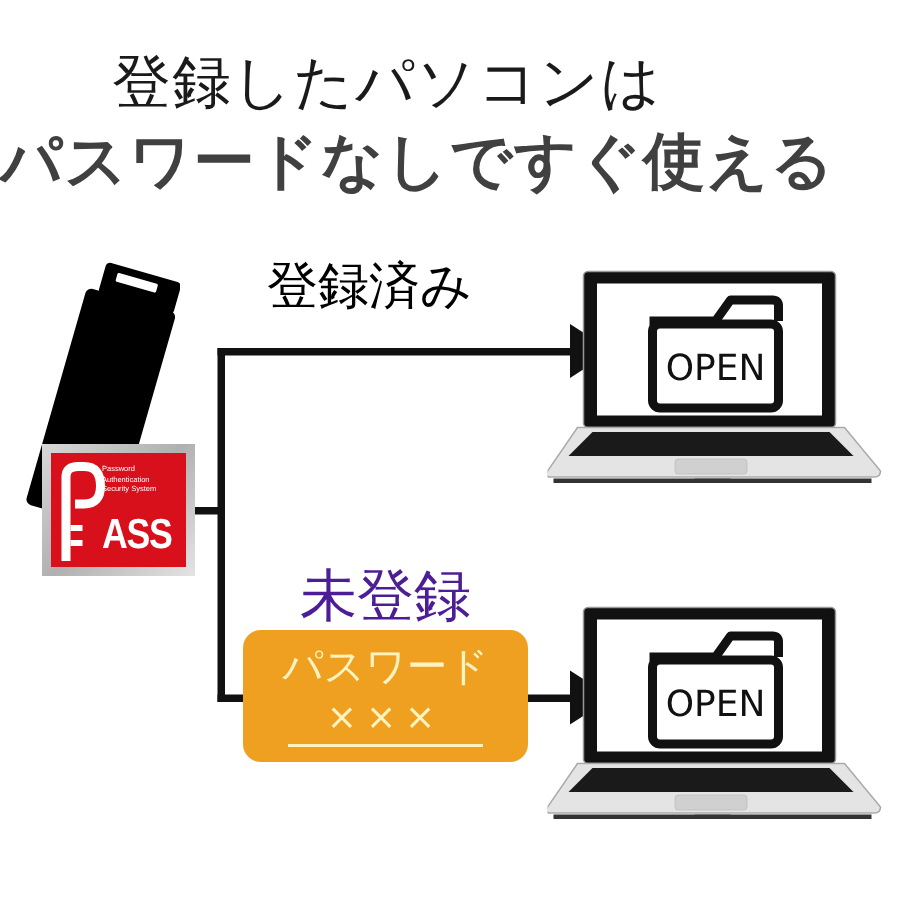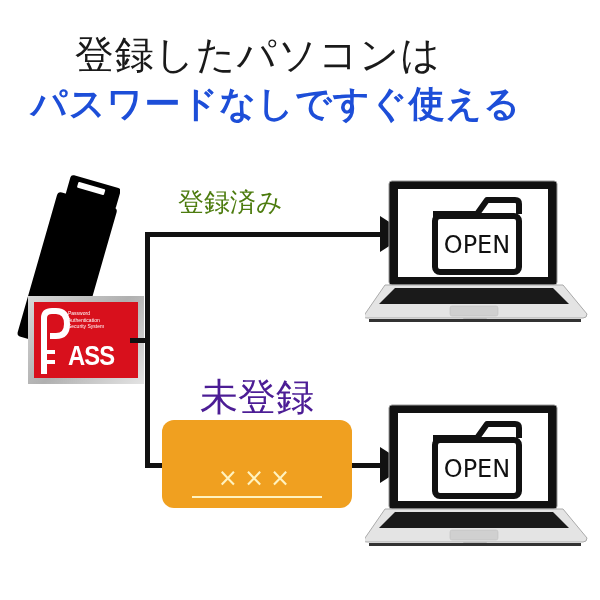--- a/index.html
+++ b/index.html
@@ -9,25 +9,25 @@
       font-family: "DejaVu Sans", sans-serif; color: #111;
     }
     .abs { position: absolute; }
     .headline-1 {
       left: 0; width: 516px; top: 28px; text-align: center;
       font-size: 39px; font-weight: normal; letter-spacing: 1px; color: #1a1a1a;
       white-space: nowrap;
     }
     .headline-2 {
       left: 0; width: 552px; top: 80px; text-align: center;
-      font-size: 36px; font-weight: bold; letter-spacing: 1px; color: #1d4ed8;
+      font-size: 41px; font-weight: bold; letter-spacing: 1px; color: #404040;
       white-space: nowrap;
     }
     .label-registered {
-      left: 178px; top: 185px; font-size: 26px; color: #4d7c0f; white-space: nowrap;
+      left: 178px; top: 168px; font-size: 34px; color: #000000; white-space: nowrap;
     }
     .label-unregistered {
       left: 200px; top: 372px; font-size: 38px; color: #4c1d95; white-space: nowrap;
     }
     .line { background: #111; position: absolute; }
     .arrow {
       position: absolute; width: 0; height: 0;
       border-top: 18px solid transparent; border-bottom: 18px solid transparent;
       border-left: 28px solid #111;
     }
@@ -40,21 +40,21 @@
       color: #FFF3C0; font-size: 27px; white-space: nowrap;
     }
     .pw-mask {
       position: absolute; left: 0; width: 100%; top: 44px; text-align: center;
       color: #FFF3C0; font-size: 24px; letter-spacing: 6px;
     }
     .pw-underline {
       position: absolute; left: 30px; width: 130px; top: 76px; height: 2px; background: #FFF3C0;
     }
     .pass-badge {
-      left: 28px; top: 296px; width: 116px; height: 88px;
+      left: 28px; top: 296px; width: 102px; height: 88px;
       background: linear-gradient(135deg, #d8d8d8, #b0b0b0 50%, #e4e4e4);
     }
     .pass-inner {
       position: absolute; left: 6px; top: 6px; right: 6px; bottom: 6px;
       background: #d8101c;
     }
     .pass-small {
       position: absolute; left: 34px; top: 8px; font-size: 5px; line-height: 6.5px;
       color: #fff; font-family: "Liberation Sans", sans-serif;
     }
@@ -103,20 +103,21 @@
 <div class="line" style="left:145px; top:463px; width:20px; height:5px;"></div>
 <div class="line" style="left:350px; top:463px; width:35px; height:5px;"></div>
 
 <div class="arrow" style="left:380px; top:216px;"></div>
 <div class="arrow" style="left:380px; top:447px;"></div>
 
 <div class="abs label-registered">登録済み</div>
 <div class="abs label-unregistered">未登録</div>
 
 <div class="abs pw-box">
+  <div class="pw-title">パスワード</div>
   <div class="pw-mask">×××</div>
   <div class="pw-underline"></div>
 </div>
 
 <div class="laptop" style="left:365px; top:178px;">
   <svg width="230" height="150" viewBox="0 0 230 150">
     <rect x="24" y="3" width="168" height="104" rx="3" fill="#111" stroke="#999" stroke-width="1"></rect>
     <rect x="33" y="11" width="150" height="88" fill="#fff"></rect>
     <path d="M68 36 H112 L122 22 H150 Q154 22 154 26 V36" fill="none" stroke="#111" stroke-width="6" stroke-linejoin="round"></path>
     <rect x="70" y="38" width="84" height="56" rx="5" fill="#fff" stroke="#111" stroke-width="6"></rect>

